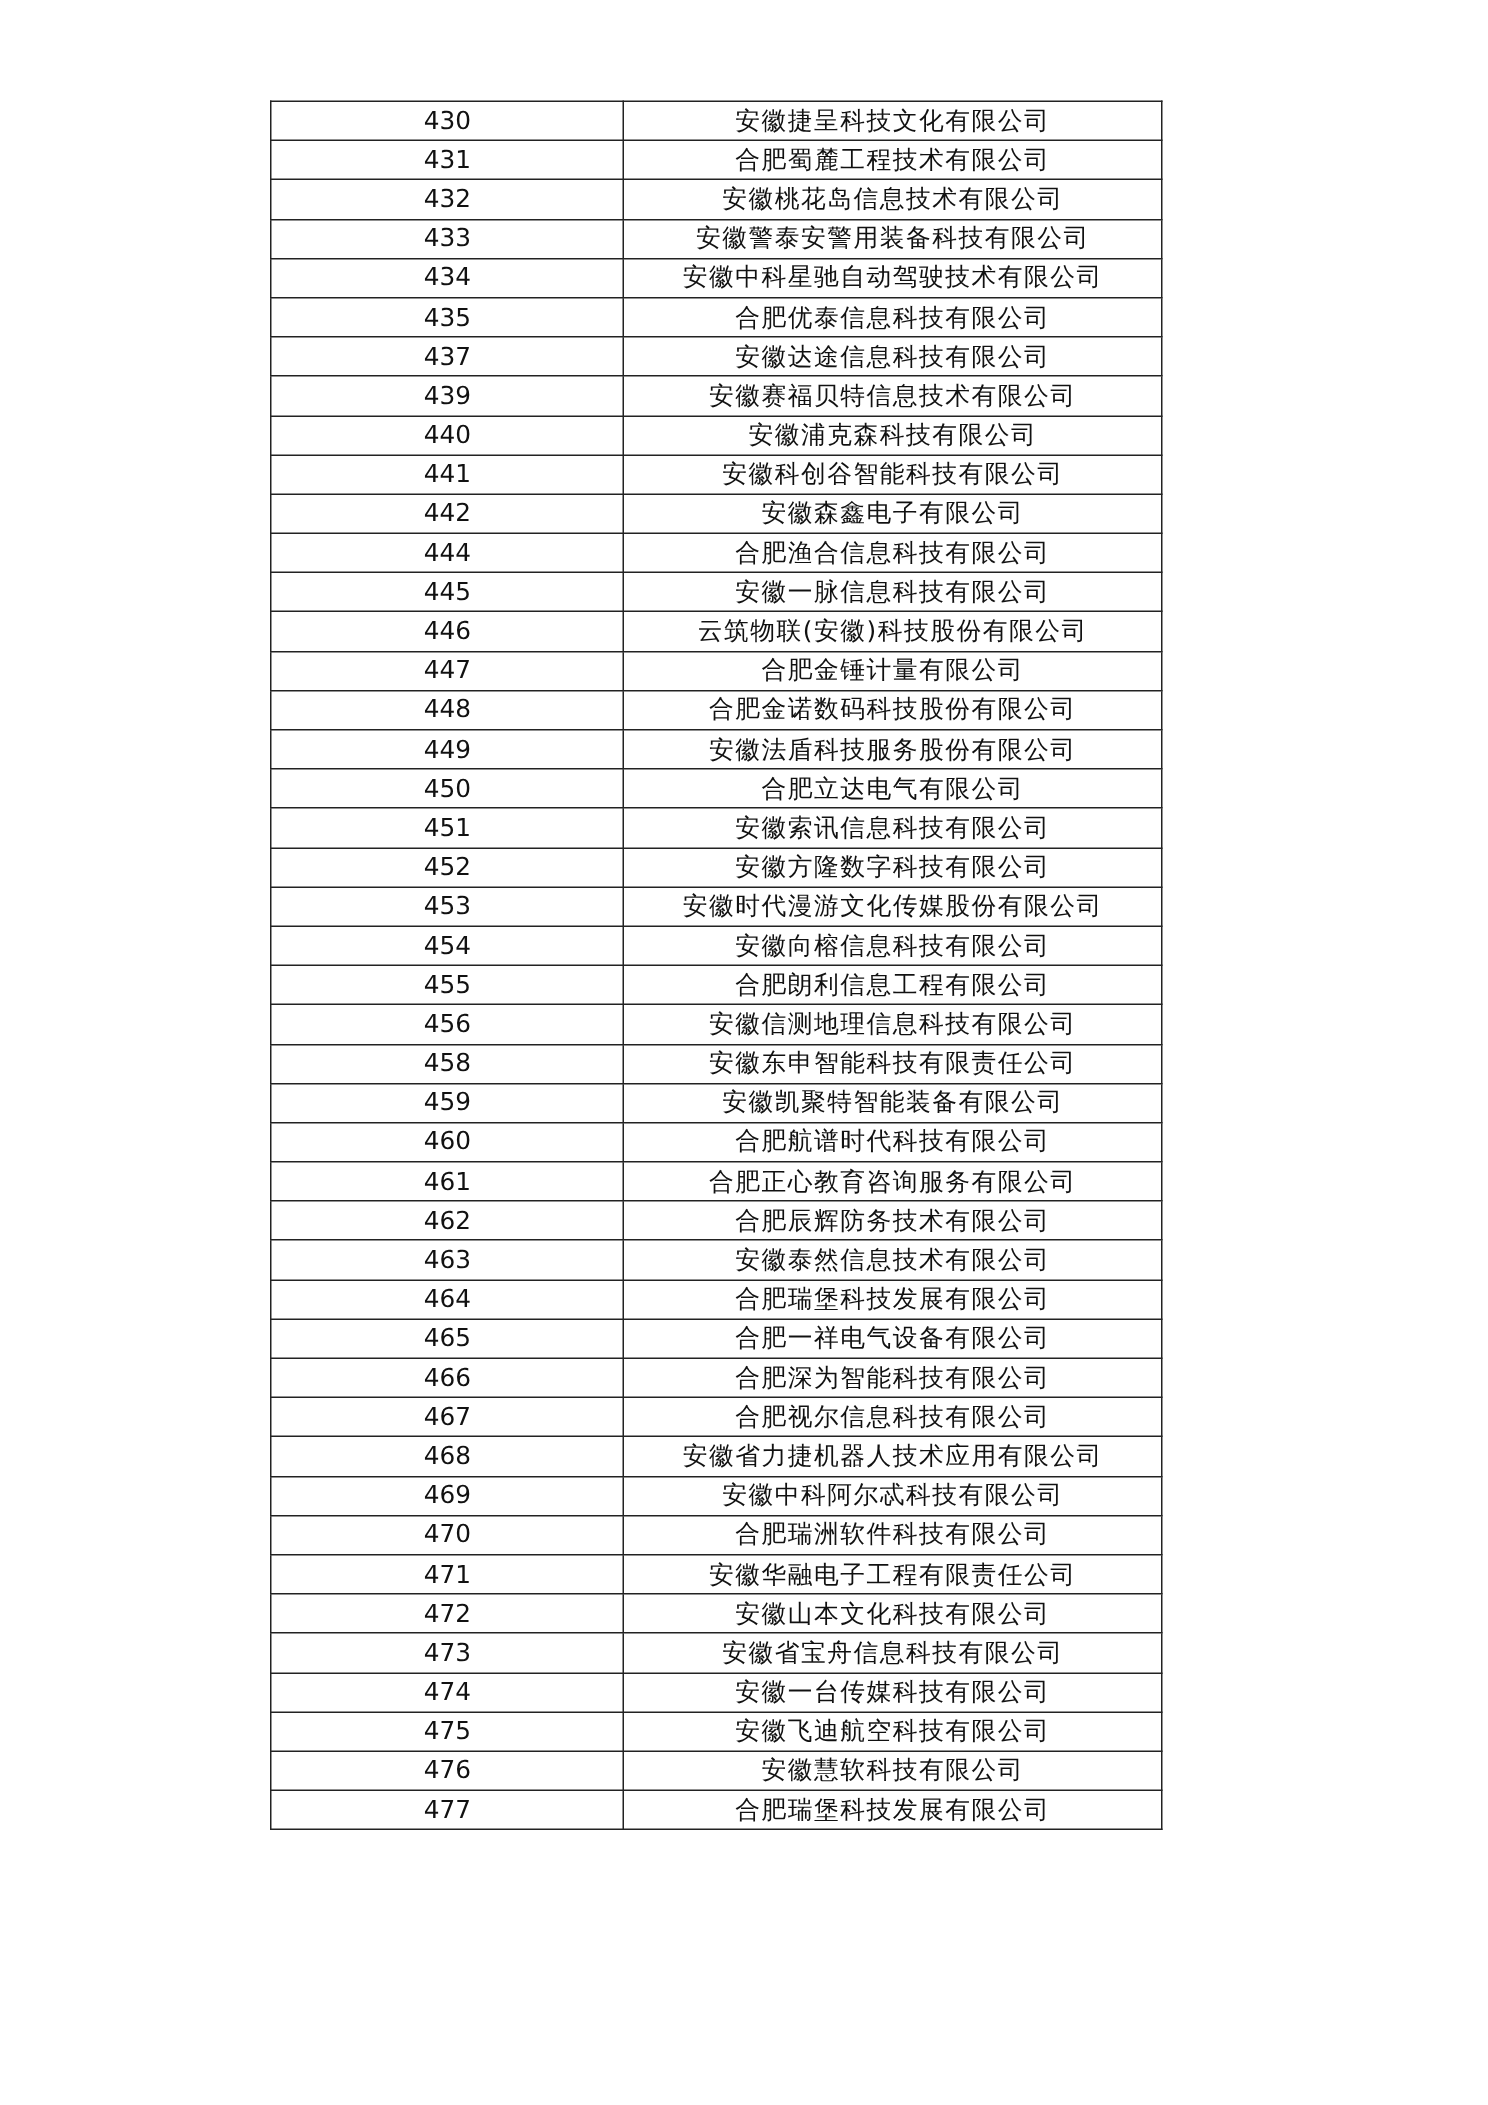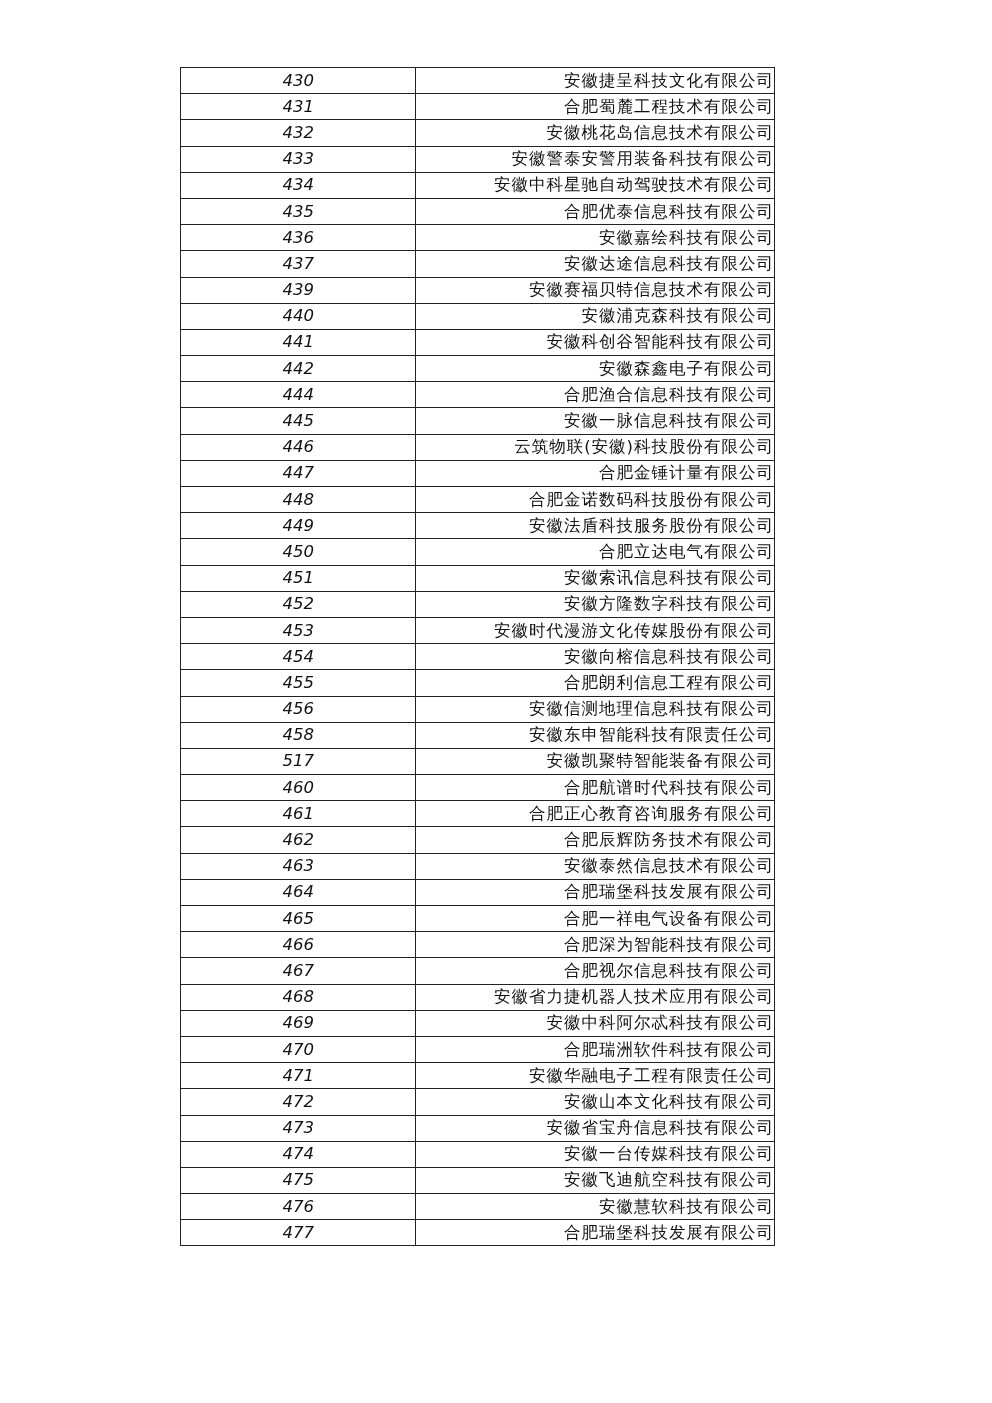--- a/index.html
+++ b/index.html
@@ -10,22 +10,22 @@
     border-collapse: collapse;
     font-family: "DejaVu Sans", "Liberation Sans", sans-serif;
     font-size: 16.5px; color: #111;
   }
   .tbl td {
     border: 1.3px solid #222;
     height: 25.2px; padding: 0;
     text-align: center; vertical-align: middle;
     line-height: 24px; white-space: nowrap;
   }
-  .tbl td.num { width: 264px; font-style: italic; }
-  .tbl td.name { width: 369px; letter-spacing: 1px; text-align: right; }
+  .tbl td.num { width: 264px; }
+  .tbl td.name { width: 369px; letter-spacing: 1px; }
 </style>
 </head>
 <body>
 
 <table class="tbl">
   <tbody id="tbody">
       <tr>
         <td class="num">430</td>
         <td class="name">安徽捷呈科技文化有限公司</td>
       </tr>
@@ -43,24 +43,20 @@
       </tr>
       <tr>
         <td class="num">434</td>
         <td class="name">安徽中科星驰自动驾驶技术有限公司</td>
       </tr>
       <tr>
         <td class="num">435</td>
         <td class="name">合肥优泰信息科技有限公司</td>
       </tr>
       <tr>
-        <td class="num">436</td>
-        <td class="name">安徽嘉绘科技有限公司</td>
-      </tr>
-      <tr>
         <td class="num">437</td>
         <td class="name">安徽达途信息科技有限公司</td>
       </tr>
       <tr>
         <td class="num">439</td>
         <td class="name">安徽赛福贝特信息技术有限公司</td>
       </tr>
       <tr>
         <td class="num">440</td>
         <td class="name">安徽浦克森科技有限公司</td>
@@ -123,21 +119,21 @@
       </tr>
       <tr>
         <td class="num">456</td>
         <td class="name">安徽信测地理信息科技有限公司</td>
       </tr>
       <tr>
         <td class="num">458</td>
         <td class="name">安徽东申智能科技有限责任公司</td>
       </tr>
       <tr>
-        <td class="num">517</td>
+        <td class="num">459</td>
         <td class="name">安徽凯聚特智能装备有限公司</td>
       </tr>
       <tr>
         <td class="num">460</td>
         <td class="name">合肥航谱时代科技有限公司</td>
       </tr>
       <tr>
         <td class="num">461</td>
         <td class="name">合肥正心教育咨询服务有限公司</td>
       </tr>

